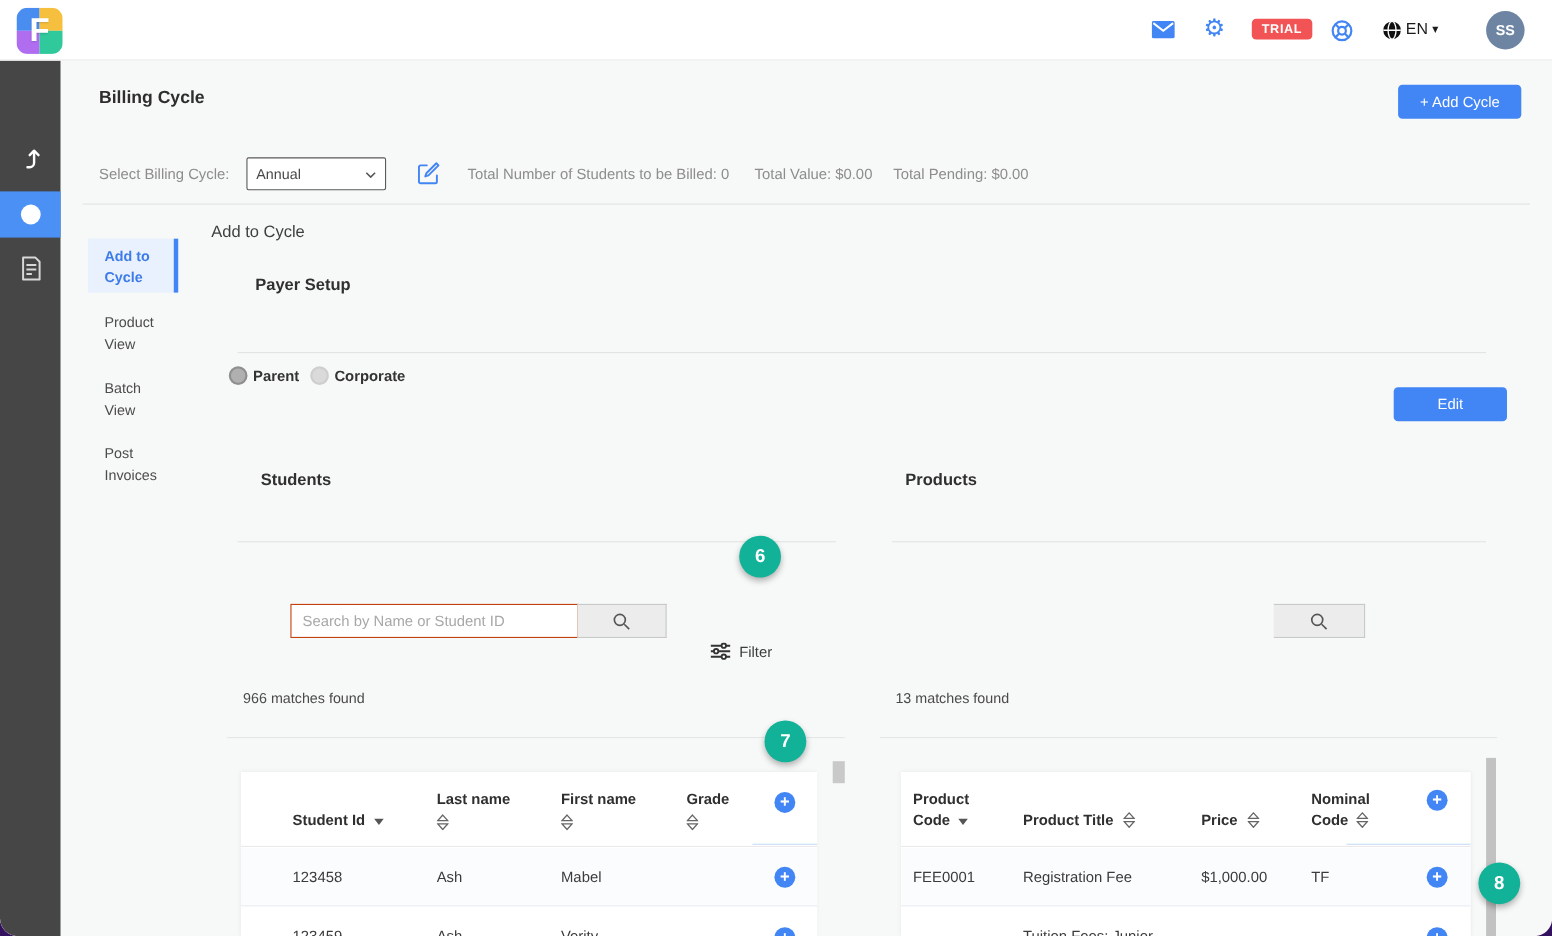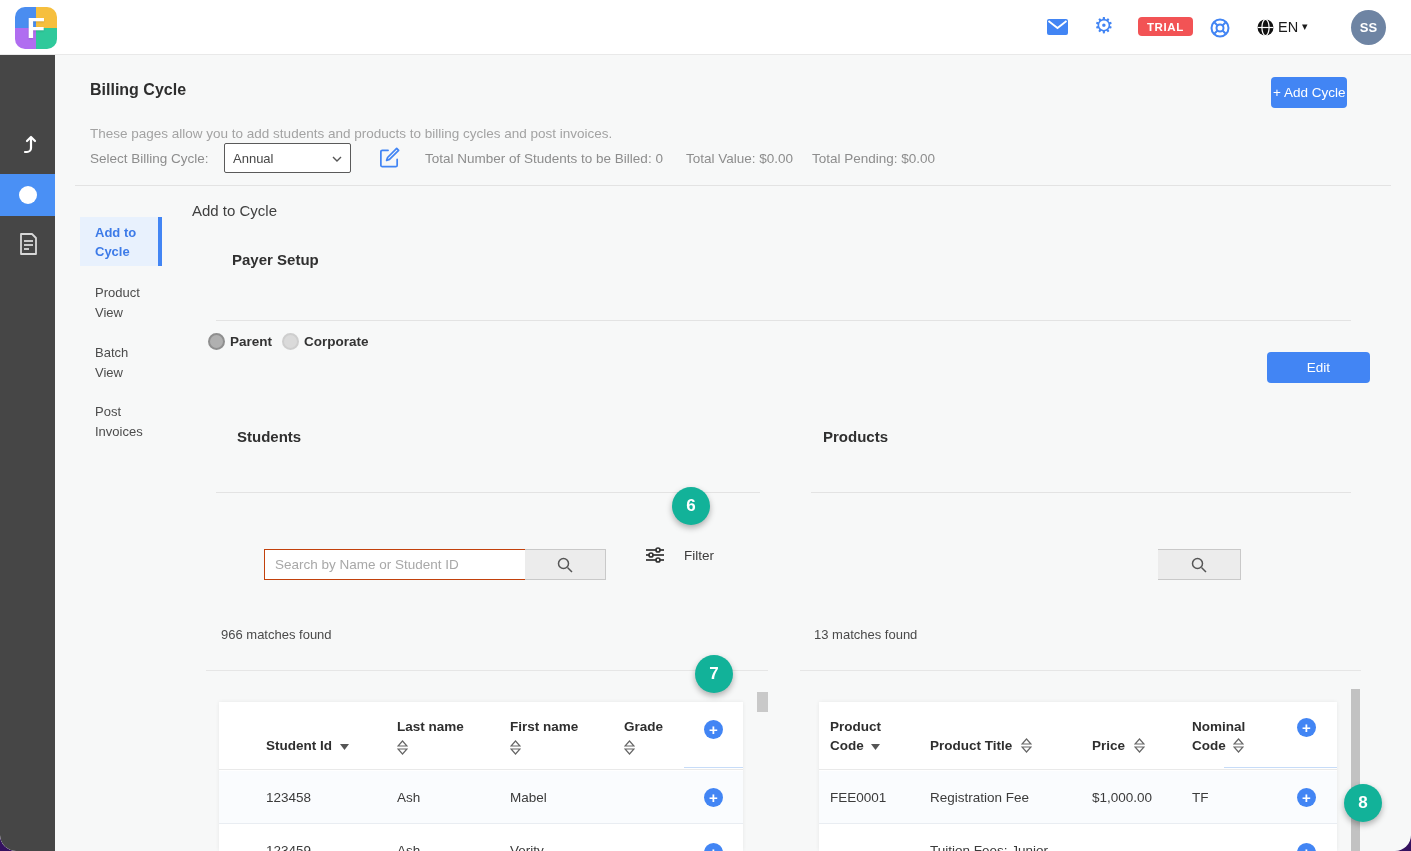--- a/index.html
+++ b/index.html
@@ -35,21 +35,21 @@
   .rail-item { position:absolute; left:0; width:55px; height:42px; display:flex;
           align-items:center; justify-content:center; cursor:pointer; }
   .rail-item.active { background:#4a90f5; }
   .rail-dot { width:18px; height:18px; border-radius:50%; background:#fff; }
 
   
   .pg-title { position:absolute; left:90px; top:81px; font-size:16px;
           font-weight:bold; color:#2e2e2e; }
   .btn-blue { background:#4285f4; color:#fff; border:none; border-radius:4px;
           font-size:13.5px; font-family:inherit; cursor:pointer; }
-  .add-cycle { position:absolute; left:1271px; top:77px; height:31px; padding:0 2px; }
+  .add-cycle { position:absolute; left:1271px; top:77px; height:31px; padding:0 20px; }
   .pg-desc { position:absolute; left:90px; top:126px; font-size:13.5px; color:#a3a3a3; }
   .sel-label { position:absolute; left:90px; top:151px; font-size:13.5px; color:#8d8d8d; }
   .cycle-select { position:absolute; left:224px; top:143px; width:127px; height:30px;
           background:#fff; border:1px solid #5a5a5a; border-radius:2px;
           font-size:13px; color:#474747; display:flex; align-items:center;
           padding:0 8px; cursor:pointer; }
   .cycle-select svg { position:absolute; right:8px; top:12px; }
   .edit-pencil { position:absolute; left:378px; top:146px; cursor:pointer; }
   .stat { position:absolute; top:151px; font-size:13.5px; color:#8d8d8d; }
   .hdr-divider { position:absolute; left:75px; top:185px; width:1316px; height:1px; background:#e3e3e3; }
@@ -74,22 +74,22 @@
   .col-title { position:absolute; top:428px; font-size:15px; font-weight:bold; color:#303030; }
 
   
   .search-input { position:absolute; top:549px; height:31px; border:1px solid #c2410c;
           background:#fff; font-size:13.5px; color:#444; padding:0 10px;
           font-family:inherit; outline:none; }
   .search-input::placeholder { color:#a8a8a8; }
   .search-btn { position:absolute; top:549px; height:31px; background:#ececec;
           border:1px solid #c9c9c9; border-left:none; cursor:pointer;
           display:flex; align-items:center; justify-content:center; }
-  .filter-wrap { position:absolute; left:646px; top:547px; display:flex;
-          align-items:center; gap:20px; cursor:pointer;justify-content:flex-end; }
+  .filter-wrap { position:absolute; left:646px; top:584px; display:flex;
+          align-items:center; gap:8px; cursor:pointer;justify-content:flex-end; }
   .filter-label { font-size:13.5px; color:#3d3d3d; }
   .matches { position:absolute; top:627px; font-size:13px; color:#4a4a4a; }
 
   
   .num-badge { position:absolute; width:38px; height:38px; border-radius:50%;
           background:#12b299; color:#fff; font-size:17px; font-weight:bold;
           display:flex; align-items:center; justify-content:center;
           box-shadow:0 3px 6px rgba(0,0,0,.3); z-index:40; }
 
   
@@ -176,21 +176,20 @@
         <path d="M4 2 h11 l4 4 v16 h-15 z"></path>
           <line x1="7" y1="9" x2="16" y2="9"></line>
           <line x1="7" y1="13" x2="16" y2="13"></line>
           <line x1="7" y1="17" x2="12" y2="17"></line>
       </svg>
     </div>
   </div>
 
   <div class="pg-title">Billing Cycle</div>
   <button class="btn-blue add-cycle">+ Add Cycle</button>
-  <div class="pg-desc">These pages allow you to add students and products to billing cycles and post invoices.</div>
 
   <span class="sel-label">Select Billing Cycle:</span>
   <div class="cycle-select">
     <span>Annual</span>
     <svg width="10" height="6" viewBox="0 0 10 6">
         <polyline points="1,1 5,5 9,1" fill="none" stroke="#555" stroke-width="1.4"></polyline>
       </svg>
   </div>
   <span class="edit-pencil">
     <svg width="23" height="23" viewBox="0 0 24 24" fill="none" stroke="#4285f4" stroke-width="1.8" stroke-linecap="round" stroke-linejoin="round">

